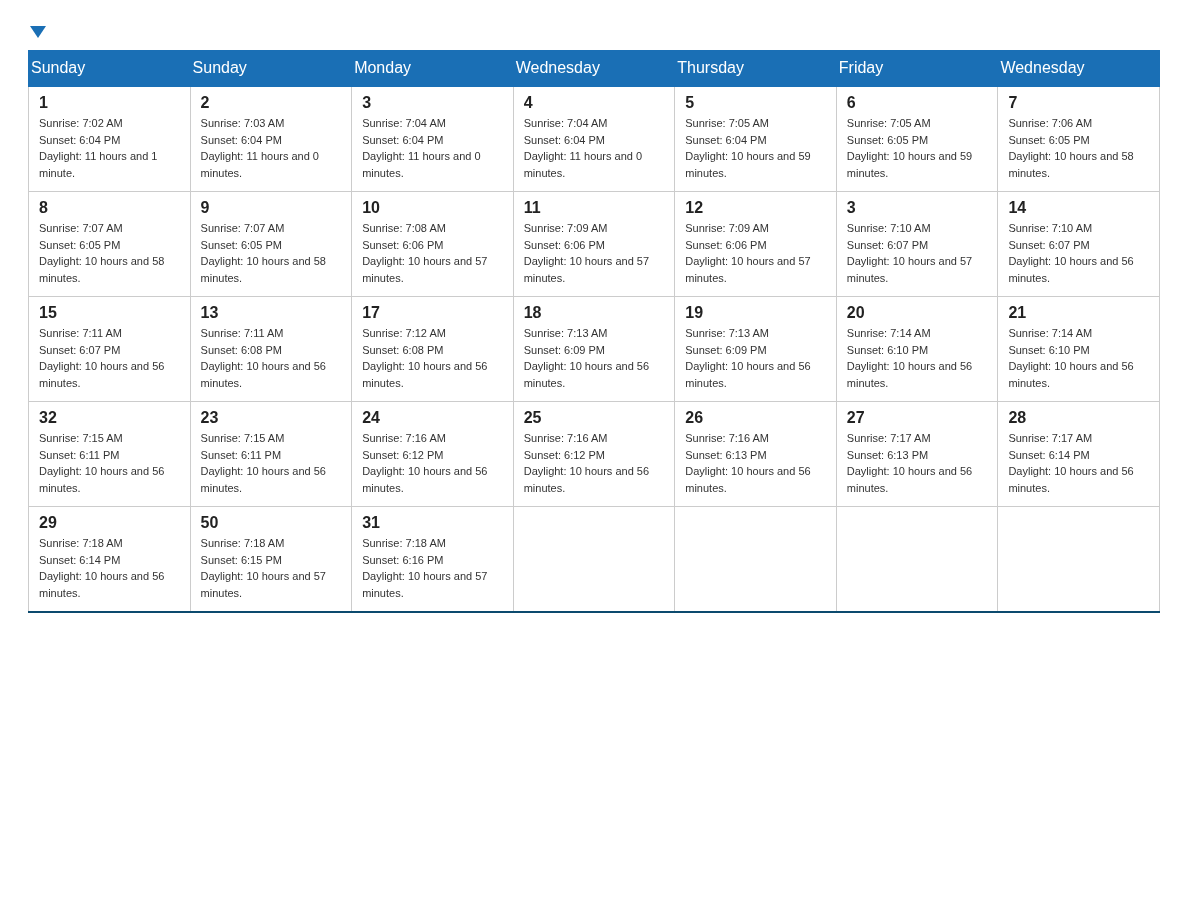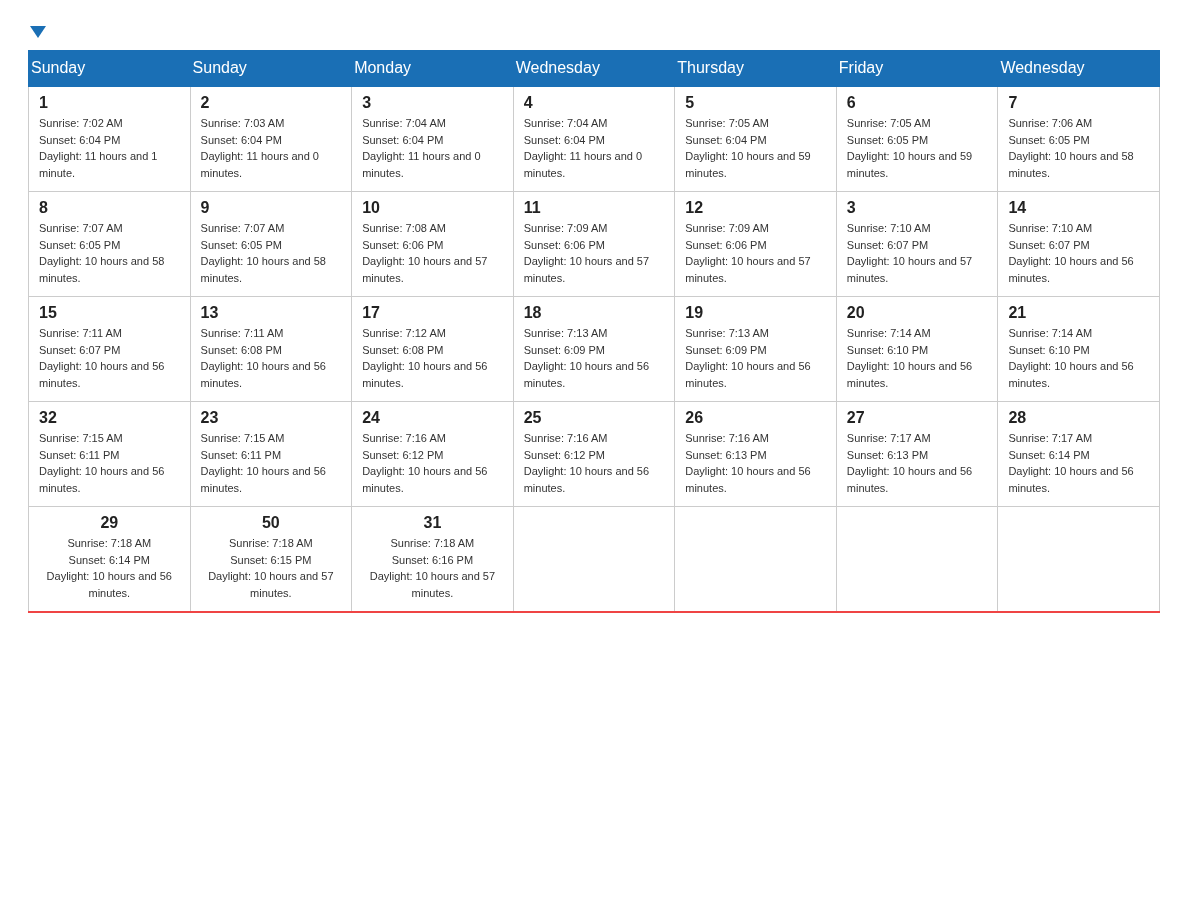--- a/index.html
+++ b/index.html
@@ -95,22 +95,21 @@
       font-weight: bold;
       color: #222;
       margin-bottom: 3px;
     }
     .day-info {
       font-size: 11px;
       color: #333;
       line-height: 1.5;
     }
     .calendar tr:last-child td {
-      border-bottom: 2px solid #ef4444;
-      text-align: center;
+      border-bottom: 2px solid #0c4a6e;
     }
     .calendar tbody tr:first-child td {
       border-top: 2px solid #1a6fb5;
     }
     .empty-cell {
       background: #fff;
     }
   </style>
 </head>
 <body>

